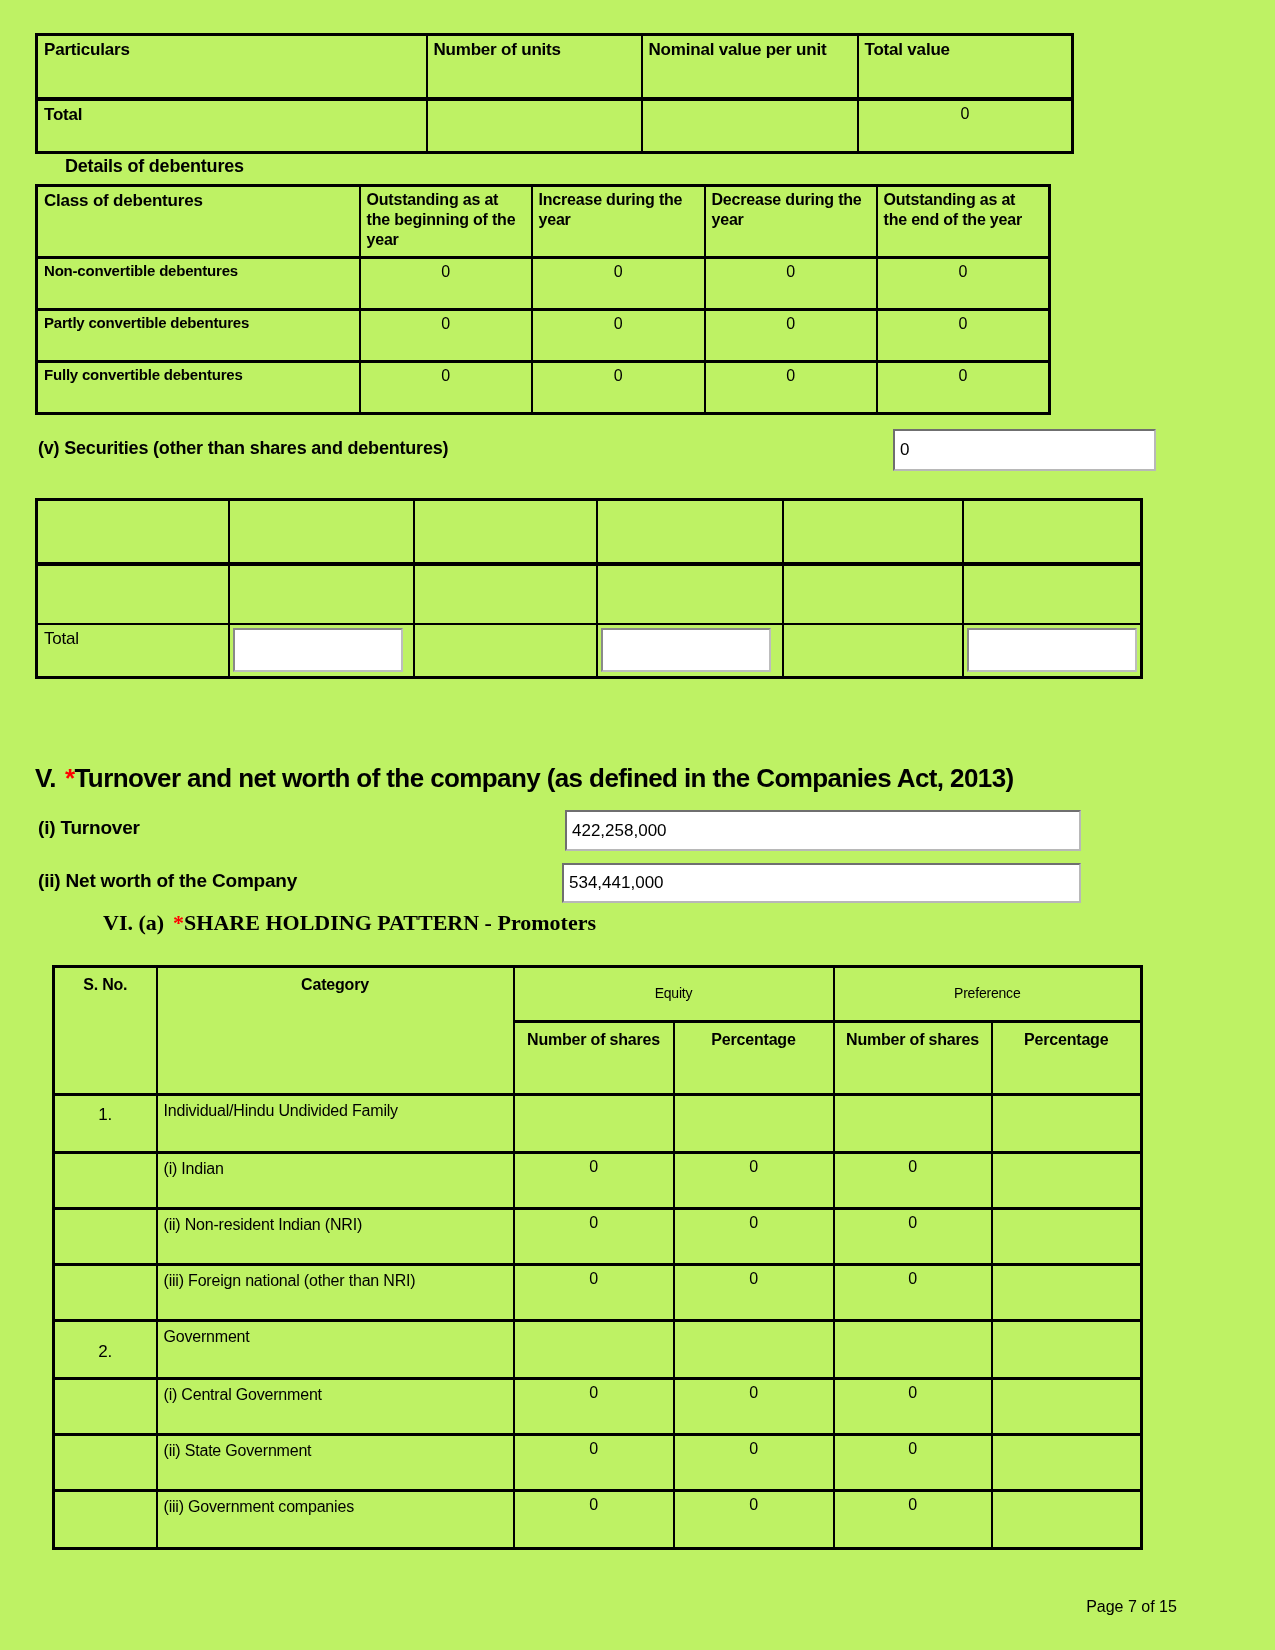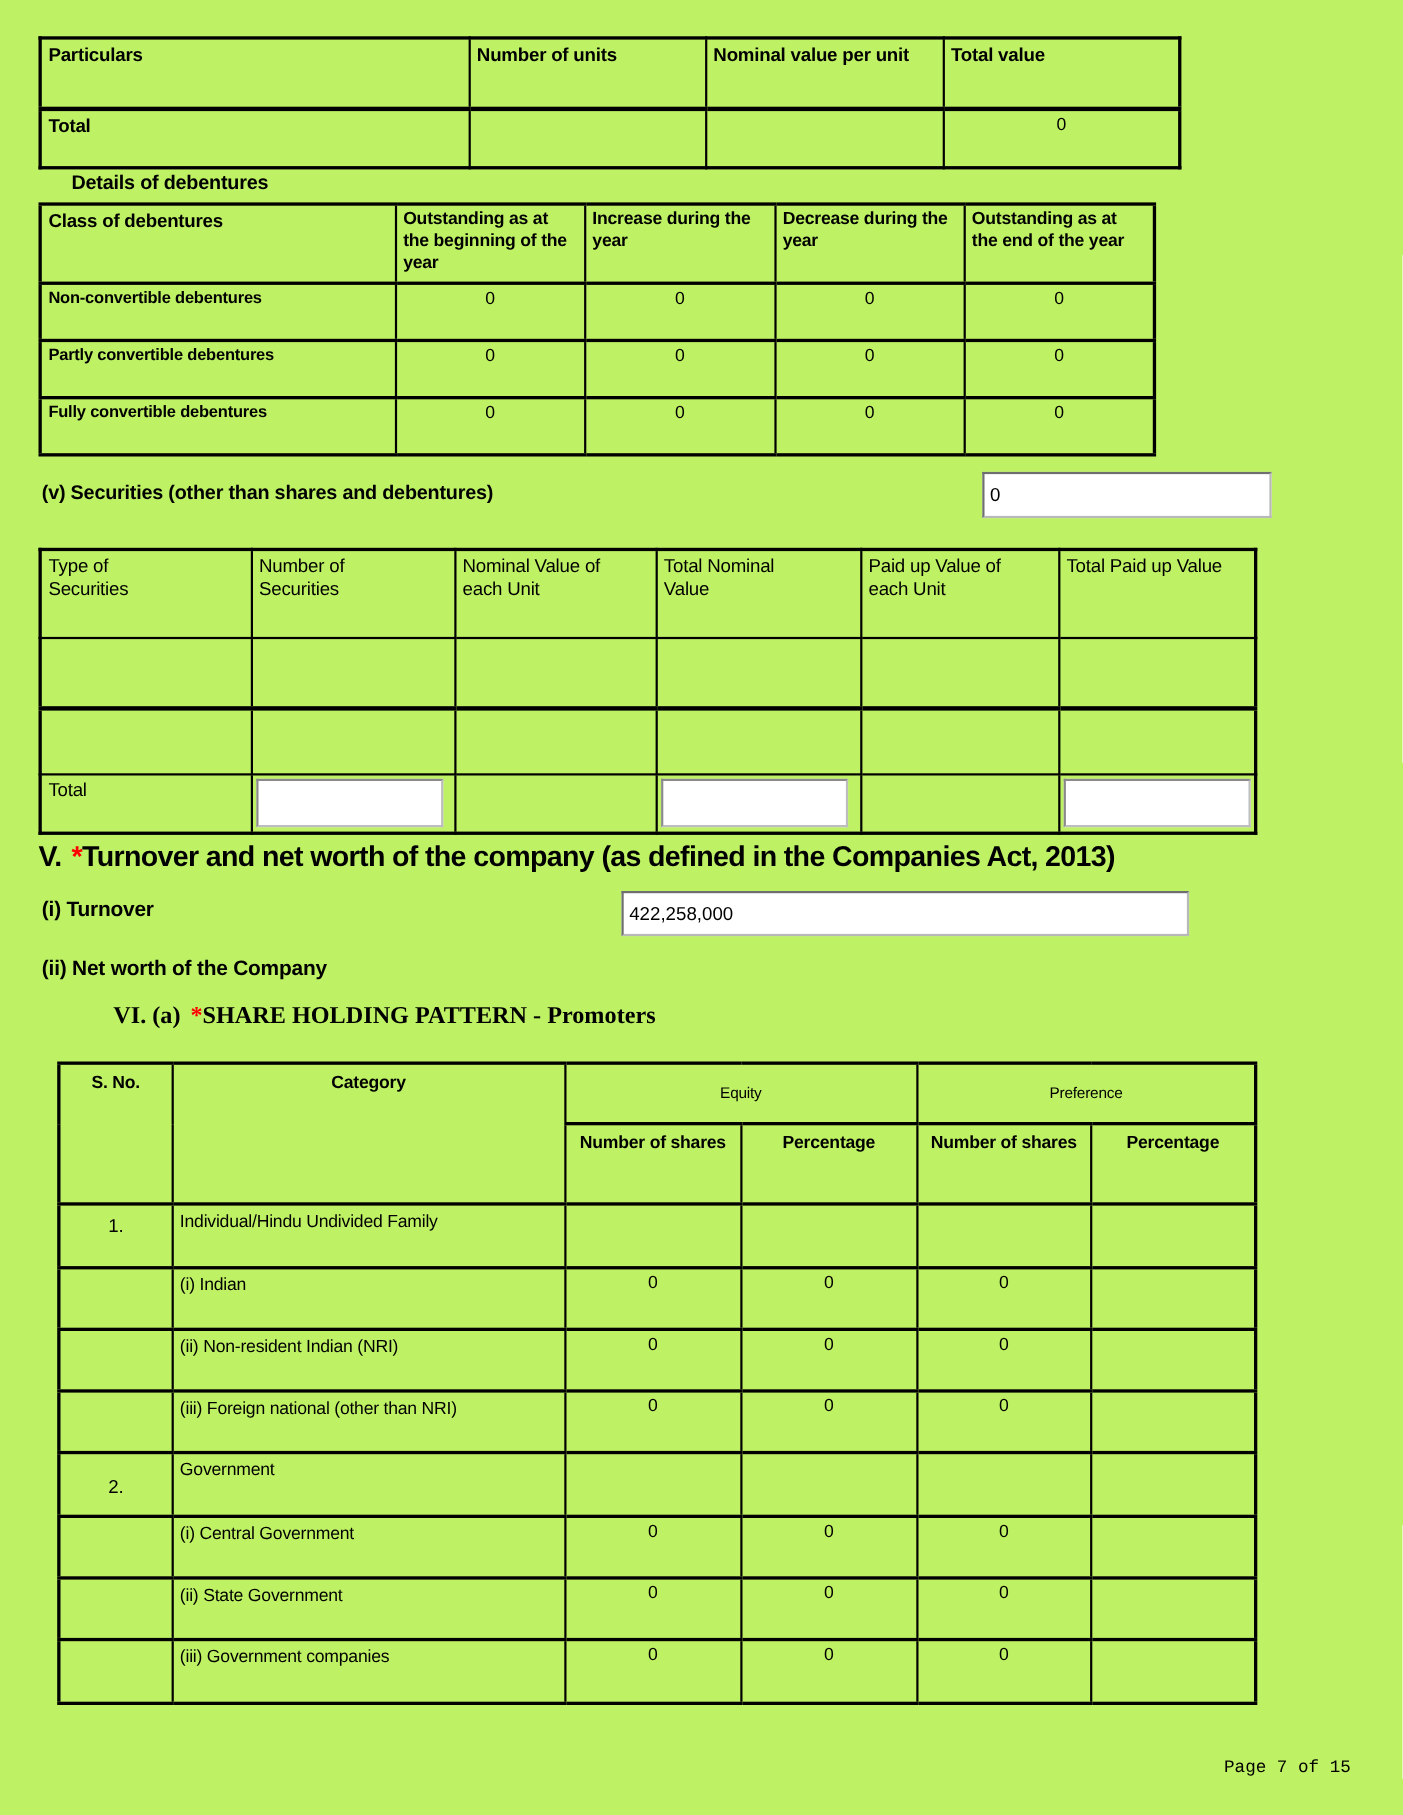--- a/index.html
+++ b/index.html
@@ -83,21 +83,21 @@
     height: 44px;
     margin: 1px 0 0 1px;
     background: #fff;
     border: 2px solid;
     border-color: #8a8a8a #bdbdbd #bdbdbd #8a8a8a;
     font-family: "Liberation Sans", sans-serif;
     font-size: 17px;
     padding: 0 4px;
     outline: none;
   }
-  .page-num { position: absolute; left: 1035px; top: 1598px; width: 193px; text-align: right; font-size: 16px; font-family: Liberation Mono, monospace; }
+  .page-num { position: absolute; left: 1035px; top: 1598px; width: 193px; text-align: center; font-size: 16px; }
 </style>
 </head>
 <body>
 
 <div class="page">
 
   <table class="tbl tblA" style="left:35px; top:33px; width:1036px;">
     <colgroup>
         <col style="width:390px">
         <col style="width:215px">
@@ -168,33 +168,20 @@
   <table class="tbl tblC" style="left:35px; top:498px; width:1105px;">
     <colgroup>
         <col style="width:192px">
         <col style="width:185px">
         <col style="width:183px">
         <col style="width:186px">
         <col style="width:180px">
         <col style="width:179px">
       </colgroup>
     <tbody>
-        <tr style="height:80px">
-      <td class="hdr">Type of
-Securities</td>
-      <td class="hdr">Number of
-Securities</td>
-      <td class="hdr">Nominal Value of
-each Unit</td>
-      <td class="hdr">Total Nominal
-Value</td>
-      <td class="hdr">Paid up Value of
-each Unit</td>
-      <td class="hdr">Total Paid up Value</td>
-    </tr>
     <tr style="height:64px">
       <td class="tb4"></td>
       <td class="tb4"></td>
       <td class="tb4"></td>
       <td class="tb4"></td>
       <td class="tb4"></td>
       <td class="tb4"></td>
     </tr>
     <tr style="height:60px">
       <td></td>
@@ -222,20 +209,21 @@
     </table>
 
   <div class="heading h-v" style="left:35px; top:763px;">
     <span class="sec-num">V.</span><span class="req">*</span><span>Turnover and net worth of the company (as defined in the Companies Act, 2013)</span>
   </div>
 
   <div class="field-label" style="left:38px; top:817px;">(i) Turnover</div>
   <input class="inputbox" readonly="" style="left: 565px; top: 810px; width: 516px; height: 41px;" value="422,258,000">
 
   <div class="field-label" style="left:38px; top:870px;">(ii) Net worth of the Company</div>
+  <input class="inputbox" readonly="" style="left: 562px; top: 863px; width: 519px; height: 40px;" value="534,441,000">
 
   <div class="heading h-vi" style="left:55px; top:910px;">
     <span class="sec-num">VI. (a)</span><span class="req">*</span><span>SHARE HOLDING PATTERN - Promoters</span>
   </div>
 
   <table class="tbl tblD" style="left:52px; top:965px; width:1088px;">
     <colgroup>
         <col style="width:103px">
         <col style="width:357px">
         <col style="width:160px">

